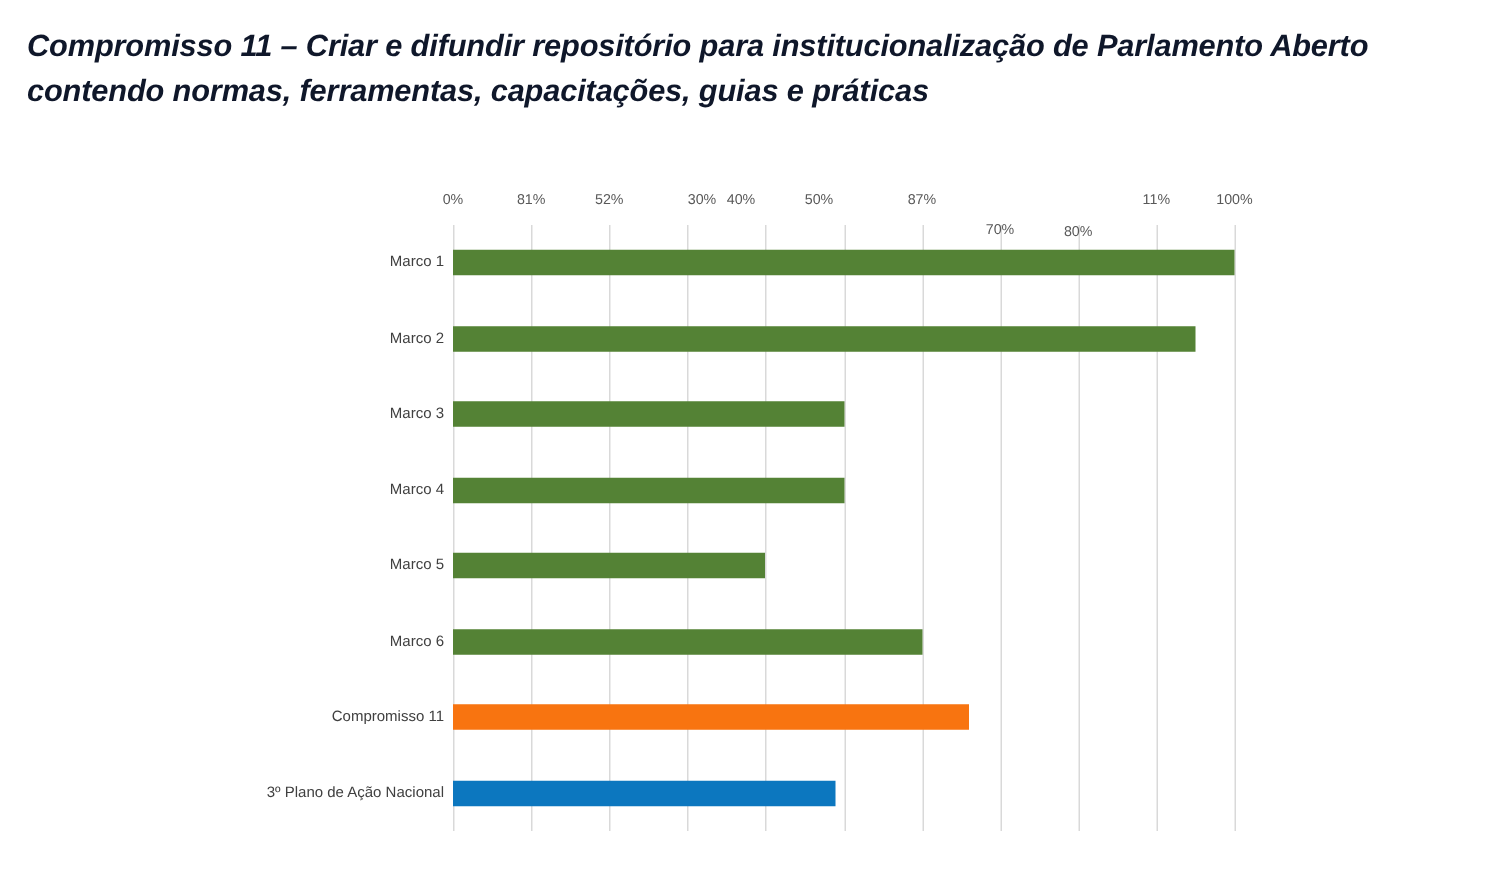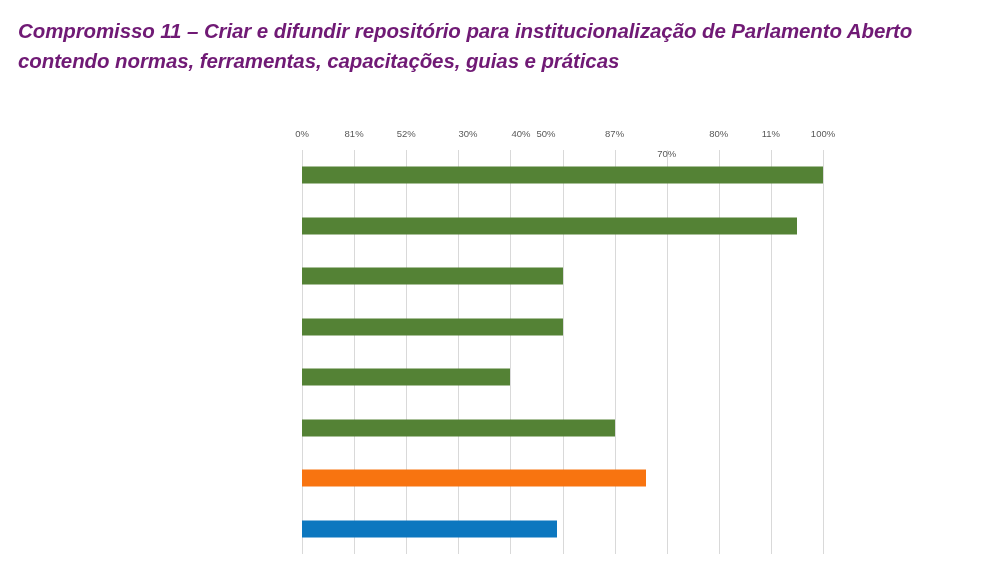--- a/index.html
+++ b/index.html
@@ -18,21 +18,21 @@
   
   #chart-title {
     position: absolute;
     left: 18px;
     top: 16px;
     width: 962px;
     font-size: 20.5px;
     line-height: 30px;
     font-weight: bold;
     font-style: italic;
-    color: #701a75;
+    color: #0f172a;
     letter-spacing: -0.1px;
   }
 
   
   #chart-area {
     position: absolute;
     left: 0;
     top: 0;
     width: 998px;
     height: 582px;
@@ -124,29 +124,39 @@
       <div class="gridline" style="left: 416.8px;"></div>
       <div class="gridline" style="left: 468.9px;"></div>
       <div class="gridline" style="left: 521px;"></div>
     </div>
 
   <div id="x-axis-labels">
       <span class="x-tick-label" style="left: 0px;">0%</span>
       <span class="x-tick-label" style="left: 52.1px;">81%</span>
       <span class="x-tick-label" style="left: 104.2px;">52%</span>
       <span class="x-tick-label" style="left: 166px;">30%</span>
-      <span class="x-tick-label" style="left: 219px;">40%</span>
+      <span class="x-tick-label" style="left: 192px;">40%</span>
       <span class="x-tick-label" style="left: 244px;">50%</span>
       <span class="x-tick-label" style="left: 312.6px;">87%</span>
       <span class="x-tick-label" style="left: 364.7px; margin-top: 20px;">70%</span>
-      <span class="x-tick-label" style="left: 416.8px;">80%</span>
+      <span class="x-tick-label" style="left: 416.8px; margin-top: 21px;">80%</span>
       <span class="x-tick-label" style="left: 468.9px;">11%</span>
       <span class="x-tick-label" style="left: 521px;">100%</span>
     </div>
 
+  <div id="y-axis-labels">
+      <div class="y-cat-label" style="top: 25.25px;">Marco 1</div>
+      <div class="y-cat-label" style="top: 75.75px;">Marco 2</div>
+      <div class="y-cat-label" style="top: 126.25px;">Marco 3</div>
+      <div class="y-cat-label" style="top: 176.75px;">Marco 4</div>
+      <div class="y-cat-label" style="top: 227.25px;">Marco 5</div>
+      <div class="y-cat-label" style="top: 277.75px;">Marco 6</div>
+      <div class="y-cat-label" style="top: 328.25px;">Compromisso 11</div>
+      <div class="y-cat-label" style="top: 378.75px;">3º Plano de Ação Nacional</div>
+    </div>
 
   <div id="bars-layer">
       <div class="bar" title="Marco 1: 100%" style="top: 25.25px; width: 521px; background: rgb(84, 130, 53);"></div>
       <div class="bar" title="Marco 2: 95%" style="top: 75.75px; width: 494.95px; background: rgb(84, 130, 53);"></div>
       <div class="bar" title="Marco 3: 50%" style="top: 126.25px; width: 260.5px; background: rgb(84, 130, 53);"></div>
       <div class="bar" title="Marco 4: 50%" style="top: 176.75px; width: 260.5px; background: rgb(84, 130, 53);"></div>
       <div class="bar" title="Marco 5: 40%" style="top: 227.25px; width: 208.4px; background: rgb(84, 130, 53);"></div>
       <div class="bar" title="Marco 6: 60%" style="top: 277.75px; width: 312.6px; background: rgb(84, 130, 53);"></div>
       <div class="bar" title="Compromisso 11: 66%" style="top: 328.25px; width: 343.86px; background: rgb(248, 116, 16);"></div>
       <div class="bar" title="3º Plano de Ação Nacional: 49%" style="top: 378.75px; width: 255.29px; background: rgb(12, 119, 191);"></div>

